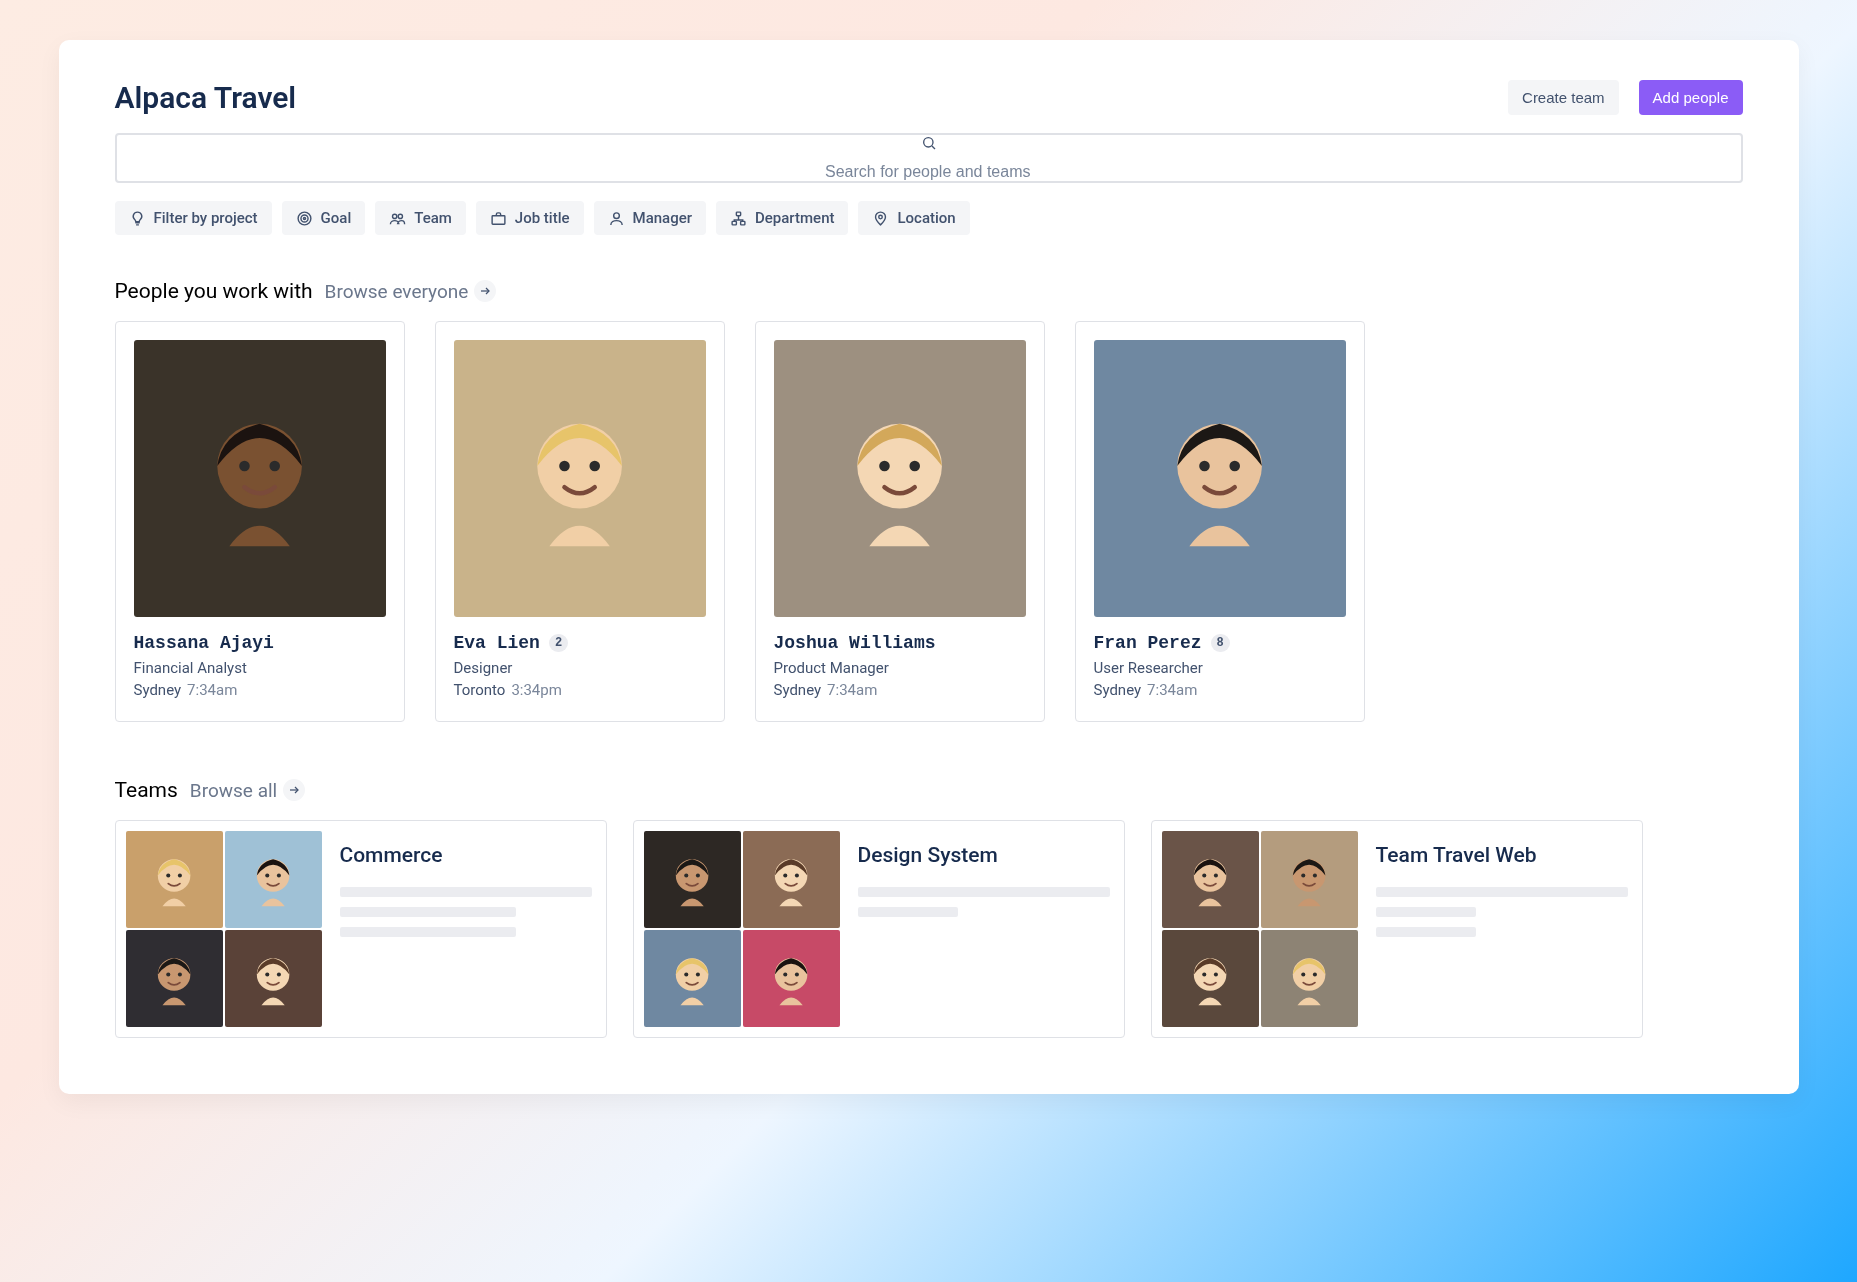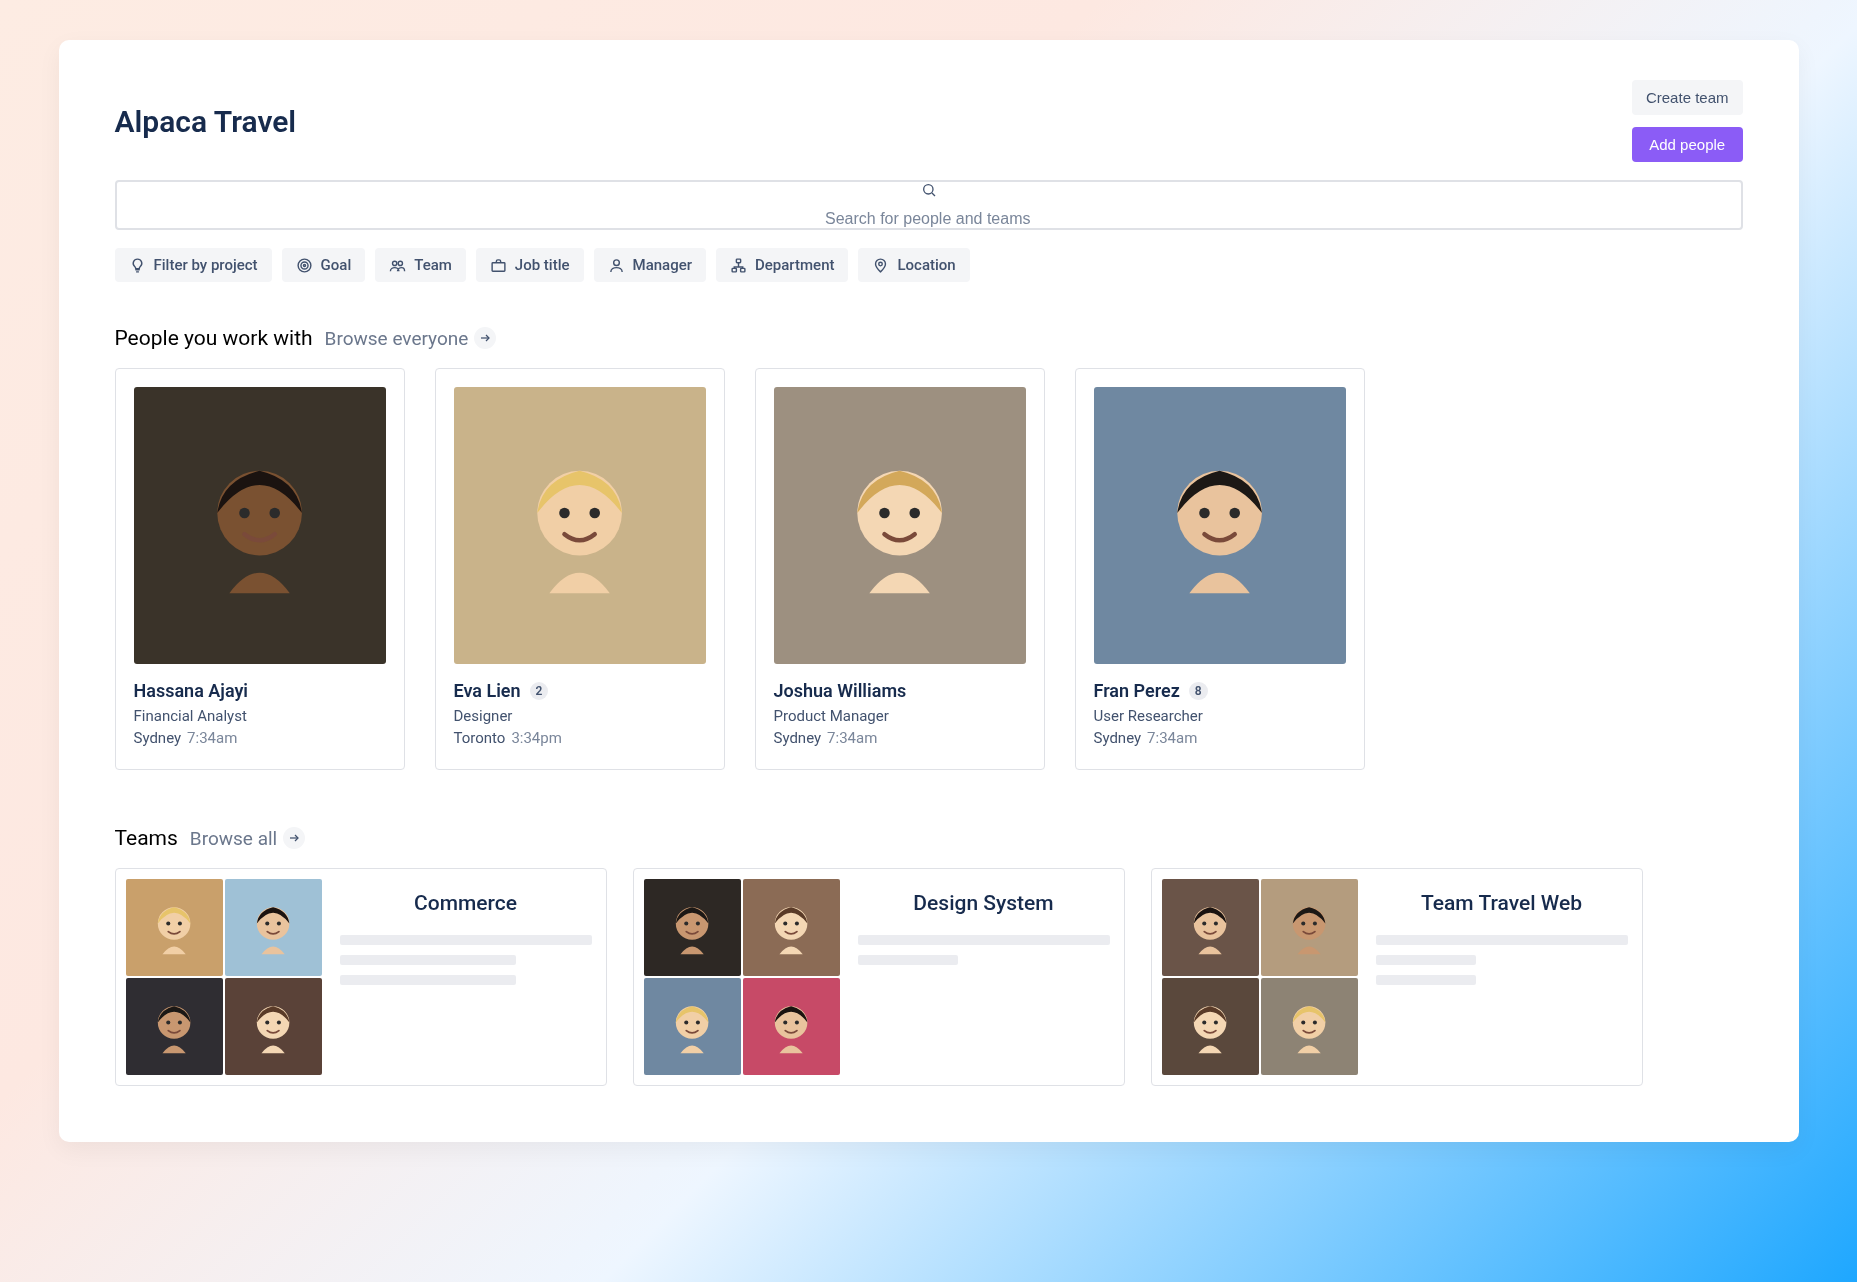--- a/index.html
+++ b/index.html
@@ -16,21 +16,21 @@
     max-width: 100%;
     background: #fff;
     border-radius: 10px;
     padding: 40px 56px 56px 56px;
     box-shadow: 0 8px 24px rgba(0,0,0,0.05);
   }
 
   
   .header-row { display:flex; align-items:center; justify-content:space-between; margin-bottom: 18px;}
   .page-title { font-size: 30px; font-weight: 600; color:#172b4d;}
-  .header-actions { display:flex; gap:12px;flex-direction:column; }
+  .header-actions { display:flex; gap:20px; }
   .btn { border:none; border-radius:4px; padding: 9px 14px; font-size:15px; font-weight:500; cursor:pointer; }
   .btn-sub { background:#f4f5f7; color:#42526e; }
   .btn-primary { background:#8b5cf6; color:#fff; }
 
   
   .search-box { display:flex; align-items:center; height:50px; border:2px solid #dfe1e6; border-radius:4px; padding:0 14px; gap:12px; margin-bottom:18px;flex-direction:column; }
   .search-box input { flex:1; border:none; outline:none; font-size:16px; color:#172b4d; background:transparent; }
   .search-box input::placeholder { color:#7a869a; }
   .search-icon { width:18px; height:18px; fill:none; stroke:#42526e; stroke-width:2; }
 
@@ -43,30 +43,30 @@
   .section-head { display:flex; align-items:center; gap:12px; margin-bottom:18px; }
   .section-title { font-size:21px; font-weight:400; color:#000000;text-align:right; }
   .browse-link { display:inline-flex; align-items:center; gap:6px; font-size:19px; color:#6b778c; cursor:pointer; }
   .browse-link .circ { width:22px; height:22px; border-radius:50%; background:#f4f5f7; display:inline-flex; align-items:center; justify-content:center; }
   .browse-link .circ svg { width:12px; height:12px; stroke:#42526e; stroke-width:2.5; fill:none; }
 
   
   .people-row { display:flex; gap:30px; margin-bottom: 56px; }
   .person-card { width: 290px; border:1px solid #dfe1e6; border-radius:4px; padding:18px 18px 22px 18px; cursor:pointer;}
   .avatar-lg { width:100%; aspect-ratio:1/1.1; border-radius:3px; margin-bottom:16px; display:flex; align-items:center; justify-content:center; }
-  .person-name-row { display:flex; align-items:center; gap:9px; margin-bottom:6px;}
+  .person-name-row { display:flex; align-items:center; gap:9px; margin-bottom:6px;font-family:Liberation Mono, monospace;}
   .person-name { font-size:18px; font-weight:600; color:#172b4d;}
   .badge { background:#ebecf0; color:#42526e; font-size:12px; font-weight:600; border-radius:10px; min-width:18px; height:18px; padding:0 6px; display:inline-flex; align-items:center; justify-content:center;}
   .person-role { font-size:15px; color:#42526e; margin-bottom:4px;}
   .person-loc { font-size:15px; color:#42526e; }
   .person-loc .time { margin-left:6px; color:#7a869a;}
 
   
   .teams-row { display:flex; gap:26px; flex-wrap:wrap;}
-  .team-card { width: 492px; border:1px solid #dfe1e6; border-radius:4px; padding:10px 14px 10px 10px; display:flex; gap:18px; cursor:pointer;text-align:center;}
+  .team-card { width: 492px; border:1px solid #dfe1e6; border-radius:4px; padding:10px 14px 10px 10px; display:flex; gap:18px; cursor:pointer;}
   .team-avatars { display:grid; grid-template-columns:repeat(2, 1fr); gap:2px; width:196px; flex-shrink:0;}
   .team-avatars .sm-av { width:100%; aspect-ratio:1/1; border-radius:2px; display:flex; align-items:center; justify-content:center;}
   .team-body { flex:1; padding-top:12px;}
   .team-name { font-size:21px; font-weight:500; color:#172b4d; margin-bottom:20px;}
   .sk-row { height:10px; background:#ebecf0; border-radius:2px; margin-bottom:10px; }
   .w100{width:100%}.w70{width:70%}.w40{width:40%}
 
   
   .face { width:60%; height:60%; }
 </style>

